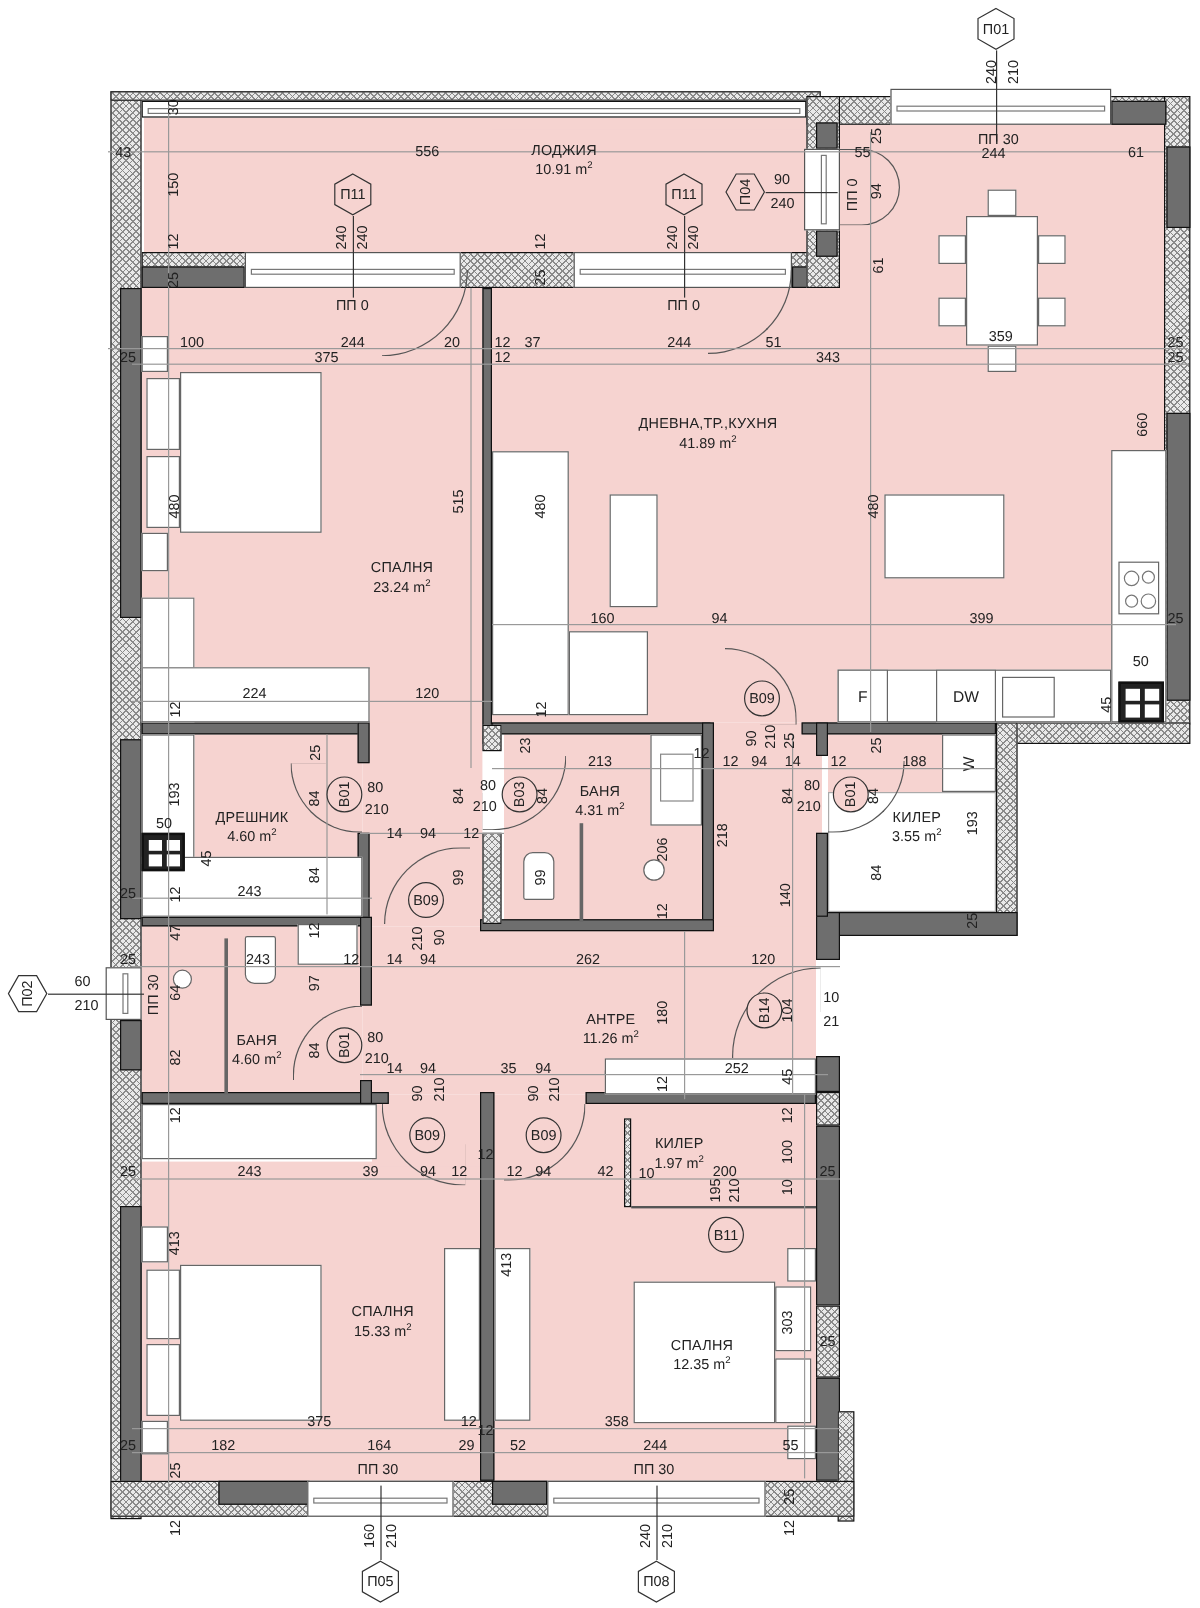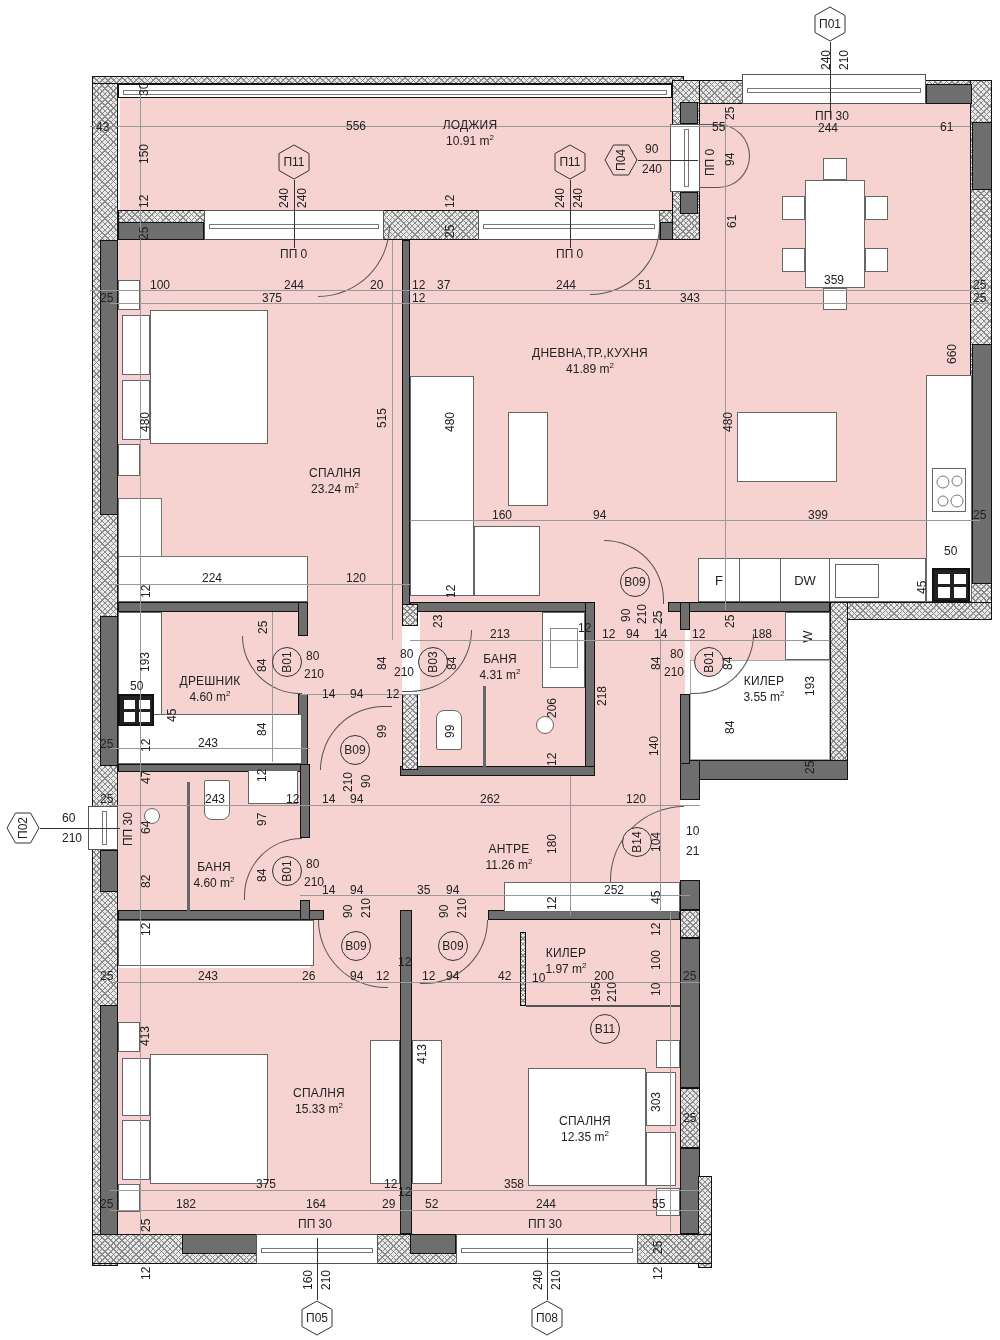--- a/index.html
+++ b/index.html
@@ -515,21 +515,21 @@
   <div class="dim v" style="left:140px;top:936px;">12</div>
   <div class="dim v" style="left:342px;top:918px;">90</div>
   <div class="dim v" style="left:360px;top:918px;">210</div>
   <div class="dim v" style="left:438px;top:918px;">90</div>
   <div class="dim v" style="left:456px;top:918px;">210</div>
   <div class="dim" style="left:398px;top:956px;">12</div>
   <div class="dim v" style="left:650px;top:936px;">12</div>
 
   <div class="dim" style="left:100px;top:970px;">25</div>
   <div class="dim" style="left:198px;top:970px;">243</div>
-  <div class="dim" style="left:302px;top:970px;">26</div>
+  <div class="dim" style="left:302px;top:970px;">39</div>
   <div class="dim" style="left:350px;top:970px;">94</div>
   <div class="dim" style="left:376px;top:970px;">12</div>
   <div class="dim" style="left:422px;top:970px;">12</div>
   <div class="dim" style="left:446px;top:970px;">94</div>
   <div class="dim" style="left:498px;top:970px;">42</div>
   <div class="dim" style="left:532px;top:972px;">10</div>
   <div class="dim" style="left:594px;top:970px;">200</div>
   <div class="dim v" style="left:590px;top:1002px;">195</div>
   <div class="dim v" style="left:606px;top:1002px;">210</div>
   <div class="dim v" style="left:650px;top:970px;">100</div>

